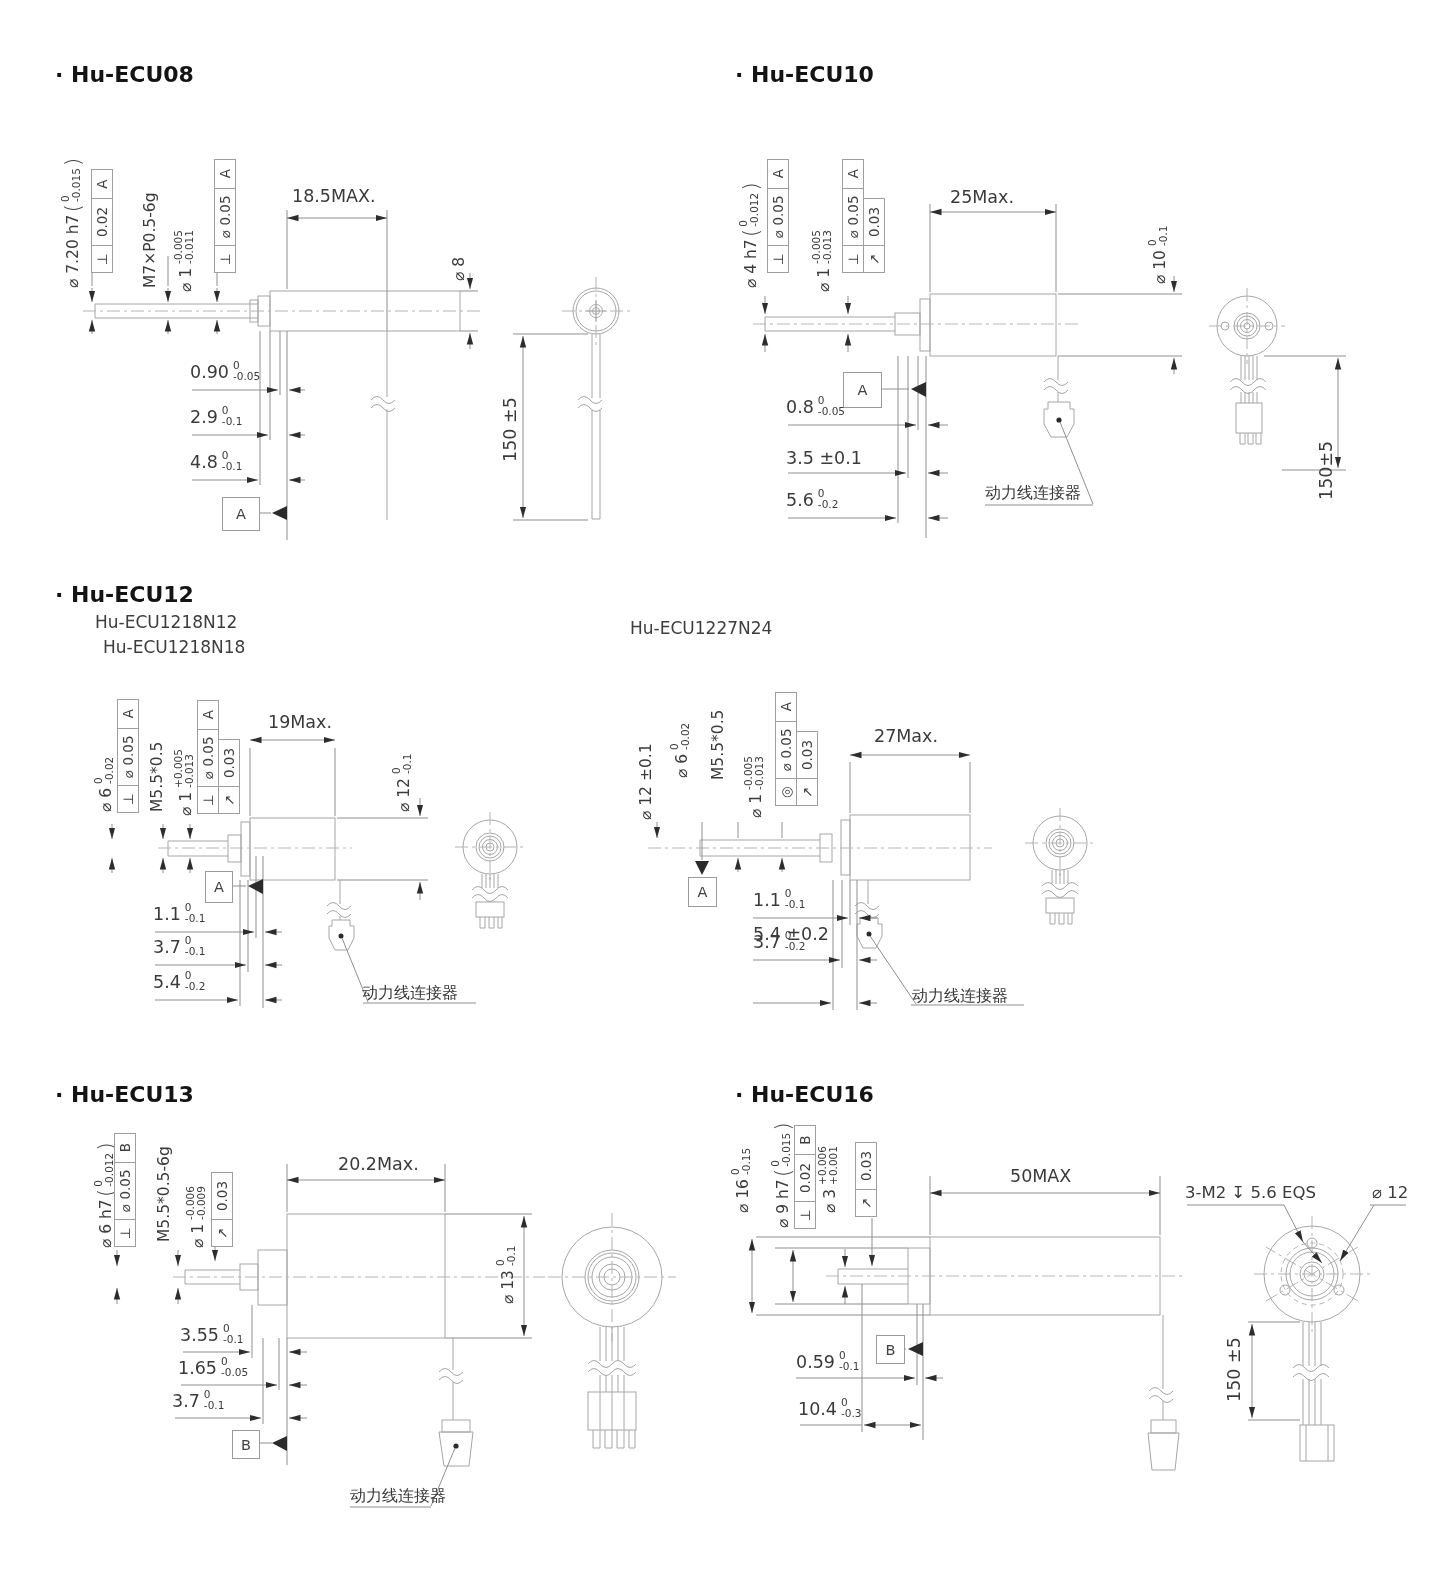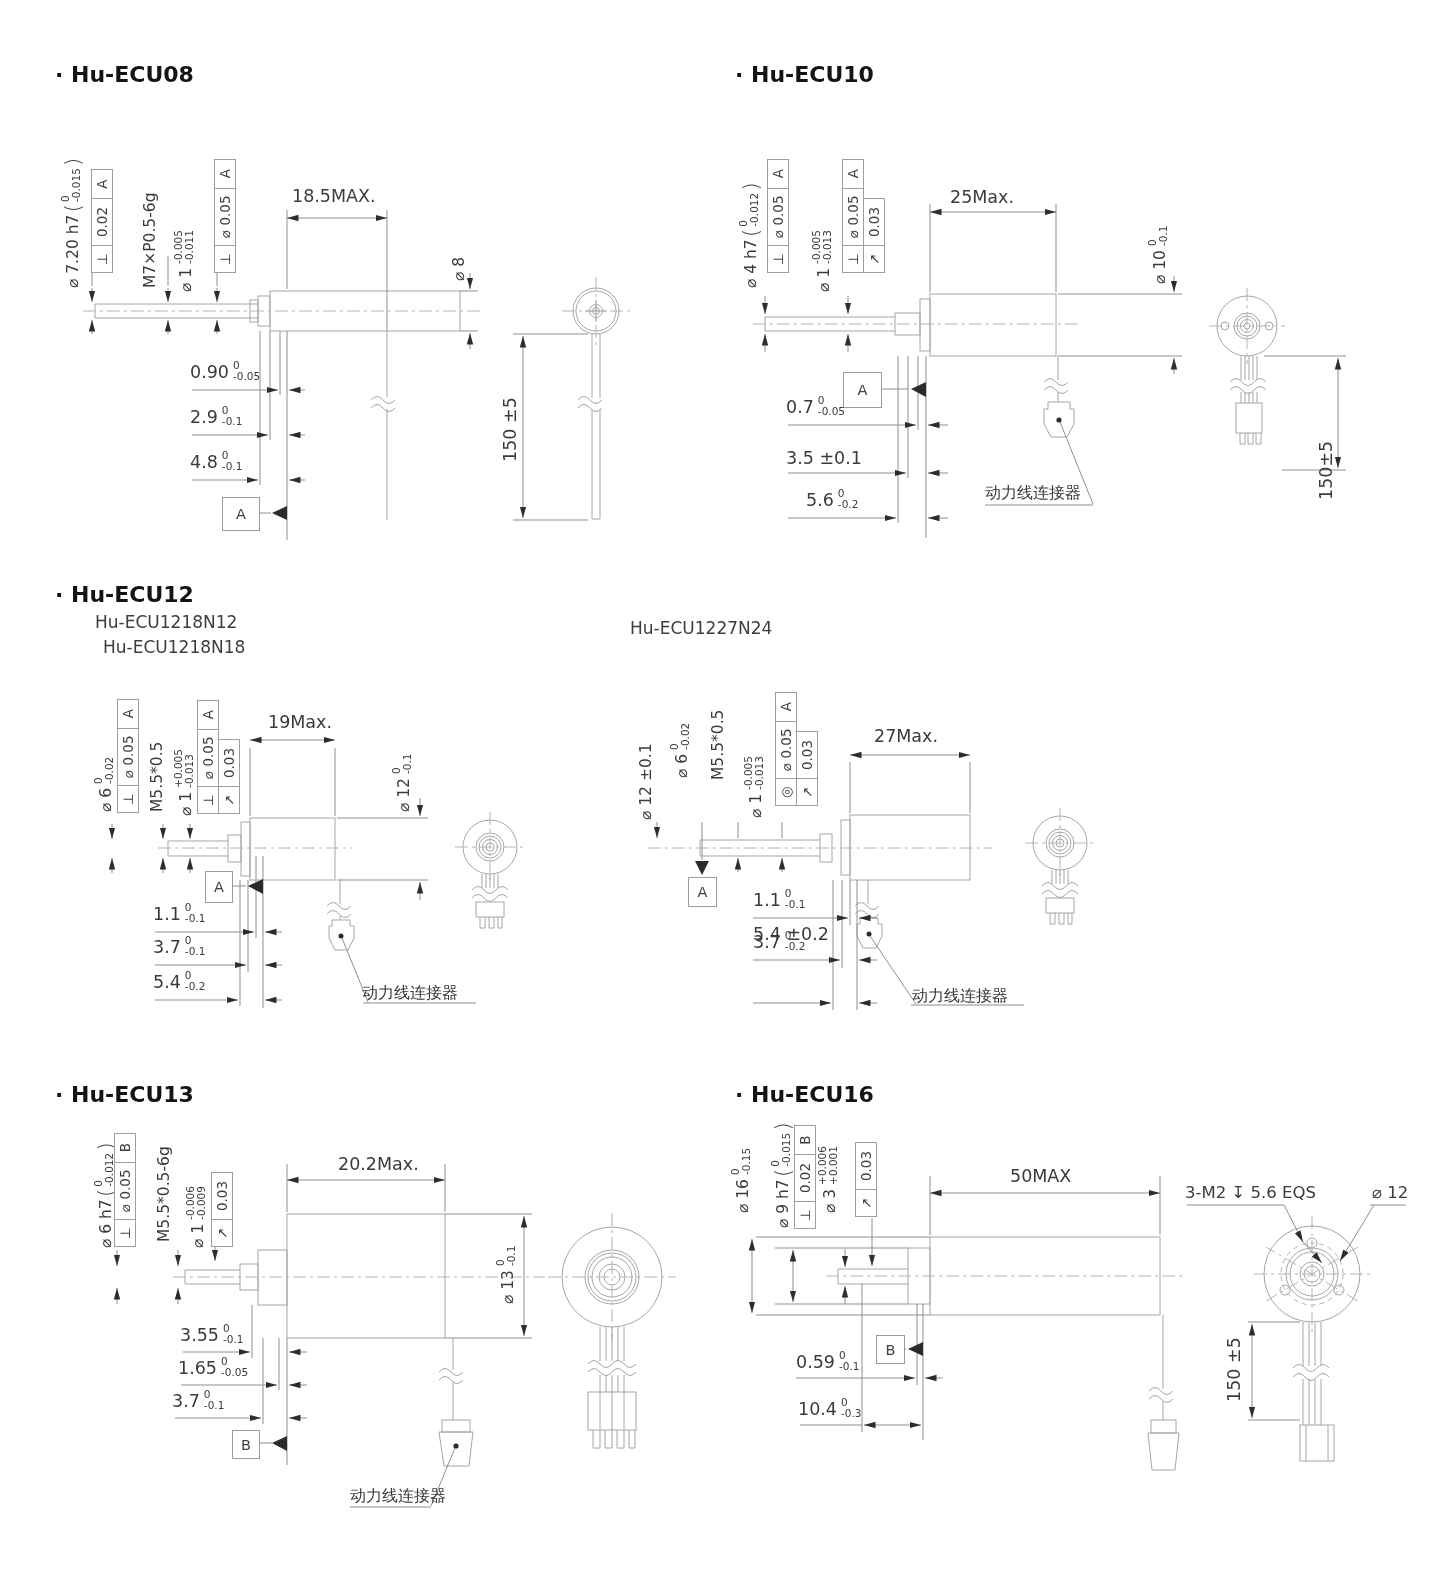--- a/index.html
+++ b/index.html
@@ -426,28 +426,28 @@
 <div class="dimtext" style="left:950px;top:187px">25Max.</div>
 <div class="dimtext spec rot" style="left:1150px;top:284px">
       <span class="pre">⌀ 10</span>
       <span class="stack">
         <span class="up">0</span>
         <span class="lo">-0.1</span>
       </span>
     </div>
 <div class="datum" style="left:843px;top:372px;width:37px;height:34px">A</div>
 <div class="dimtext" style="left:786px;top:397px">
-      <span class="pre">0.7</span>
+      <span class="pre">0.8</span>
       <span class="stack">
         <span class="up">0</span>
         <span class="lo">-0.05</span>
       </span>
     </div>
 <div class="dimtext" style="left:786px;top:448px">3.5 ±0.1</div>
-<div class="dimtext" style="left:806px;top:490px">
+<div class="dimtext" style="left:786px;top:490px">
       <span class="pre">5.6</span>
       <span class="stack">
         <span class="up">0</span>
         <span class="lo">-0.2</span>
       </span>
     </div>
 <div class="cjk" style="left:985px;top:483px">动力线连接器</div>
 <div class="dimtext rot" style="left:1316px;top:500px">150±5</div>
 
 <div class="sec-title" style="left:55px;top:582px">· Hu-ECU12</div>

